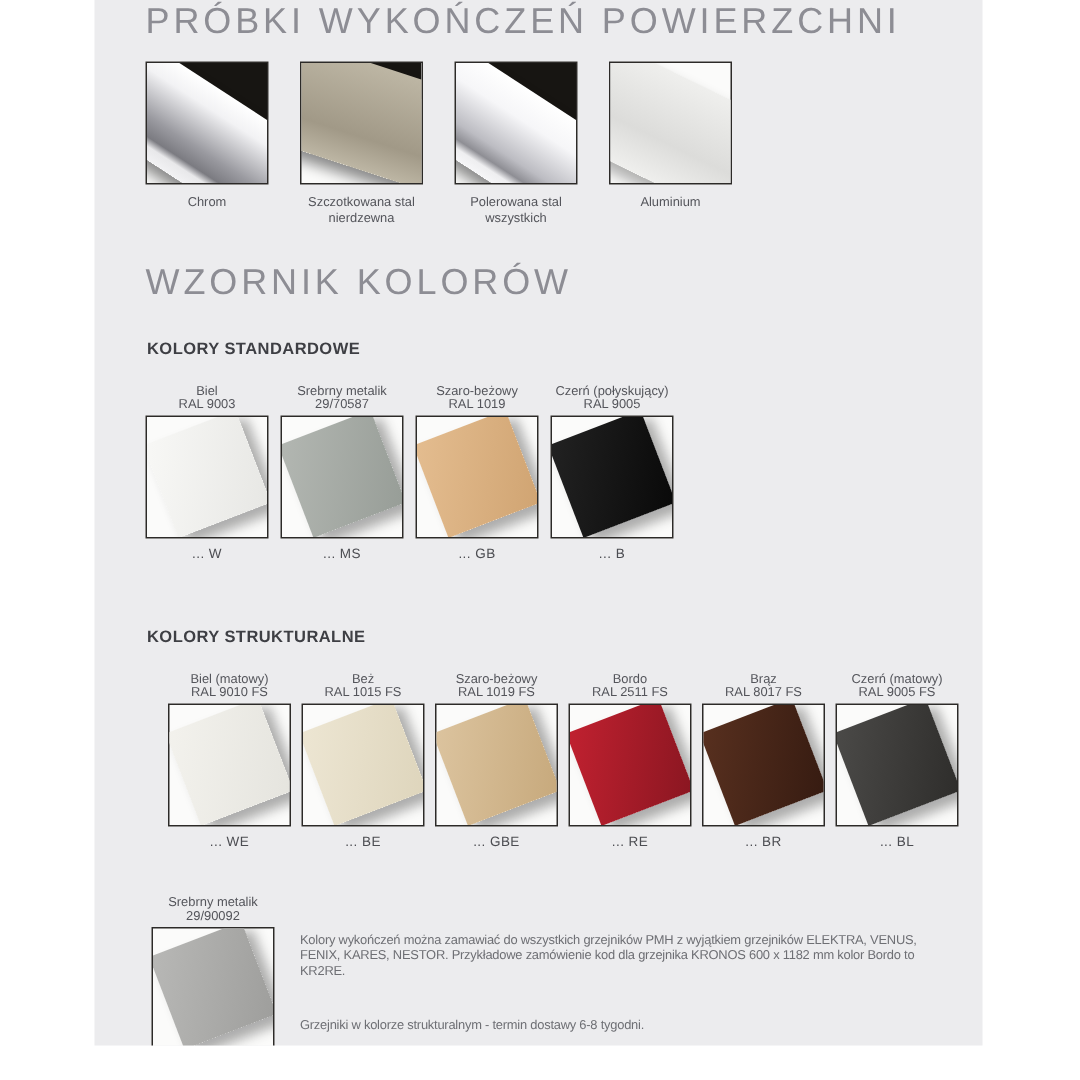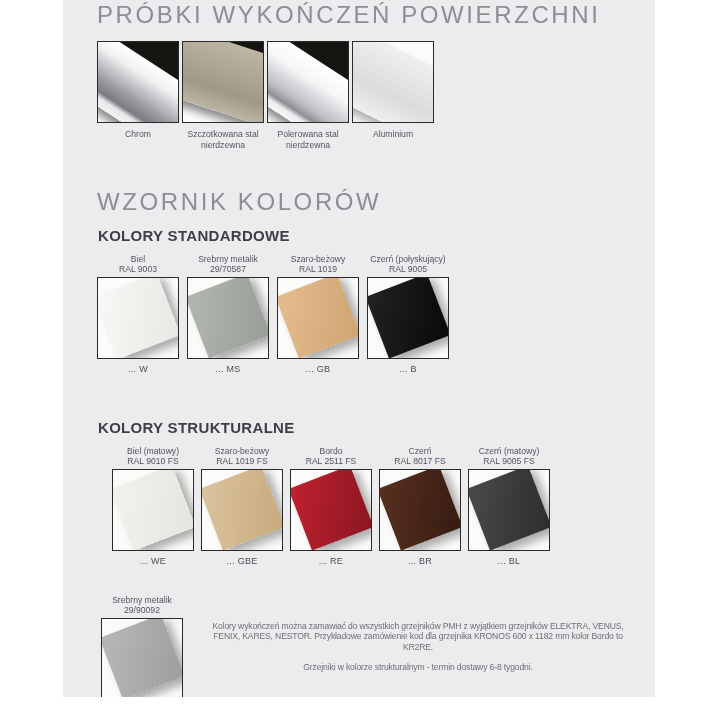--- a/index.html
+++ b/index.html
@@ -12,40 +12,40 @@
     position:absolute;left:63px;top:0;width:592px;height:697px;
     background:#ececee;overflow:hidden;
   }
   
   .big-title{
     position:absolute;left:34px;margin:0;
     font-size:24px;font-weight:300;letter-spacing:2.6px;
     color:#8d8d94;white-space:nowrap;
   }
   .t-finishes{top:1px;}
-  .t-colors{top:188px;}
+  .t-colors{top:175px;}
   
   .sec-heading{
     position:absolute;left:35px;margin:0;
-    font-size:15px;font-weight:bold;letter-spacing:.3px;color:#3e3f44;
+    font-size:11px;font-weight:bold;letter-spacing:.3px;color:#3e3f44;
     white-space:nowrap;
   }
   .h-standard{top:227px;}
   .h-structural{top:419px;text-align:right;}
 
   .row{position:absolute;display:flex;}
-  .finishes-row{left:34px;top:41px;gap:3px;}
+  .finishes-row{left:34px;top:41px;gap:21px;}
   .standard-row{left:34px;top:255px;gap:8px;}
   .structural-row{left:32px;top:447px;gap:7px;padding-left:17px;}
   .extra-cell{position:absolute;left:38px;top:596px;}
 
   .cell{width:82px;display:flex;flex-direction:column;align-items:center;}
 
   .cap{
-    display:flex;flex-direction:column;align-items:center;justify-content:center;
+    display:flex;flex-direction:column;align-items:center;justify-content:flex-end;
     height:20px;margin-bottom:2px;
     font-size:8.6px;line-height:9.6px;color:#54555b;text-align:center;
   }
   .cap span{white-space:nowrap;}
   .cap-below{
     margin-top:6px;font-size:8.6px;line-height:10.5px;color:#54555b;
     text-align:center;max-width:80px;
   }
   .code{
     margin-top:5px;font-size:9px;color:#4c4d52;letter-spacing:.3px;white-space:nowrap;
@@ -86,22 +86,22 @@
     position:absolute;left:7px;top:5px;width:66px;height:66px;
     transform:rotate(-21deg);
     background:linear-gradient(118deg,var(--c1) 0%,var(--c2) 100%);
     box-shadow:5px 7px 8px rgba(45,45,45,.38);
   }
 
   .notes{
     position:absolute;left:137px;top:621px;width:436px;
     font-size:8.6px;line-height:10.3px;letter-spacing:-0.15px;color:#6e6f74;
   }
-  .notes p{margin:0;text-align:center;}
-  .notes p + p{margin-top:10px;}
+  .notes p{margin:0;}
+  .notes p + p{margin-top:26px;}
 </style>
 </head>
 <body>
 
 <div class="page">
 
   <h1 class="big-title t-finishes">PRÓBKI WYKOŃCZEŃ POWIERZCHNI</h1>
 
   <div class="row finishes-row">
     <div class="cell">
@@ -116,21 +116,21 @@
         <div class="bd bd-small"></div>
         <div class="fp fp-brushed" style="--c1: #bdb6a4; --c2: #a19987;"></div>
       </div>
       <div class="cap-below">Szczotkowana stal nierdzewna</div>
     </div>
     <div class="cell">
       <div class="swatch">
         <div class="bd bd-big"></div>
         <div class="fp fp-polished" style="--c1: #f6f6f8; --c2: #bcbcc2;"></div>
       </div>
-      <div class="cap-below">Polerowana stal nierdzewna</div>
+      <div class="cap-below">Polerowana stal wszystkich</div>
     </div>
     <div class="cell">
       <div class="swatch">
         <div class="fp fp-alu" style="--c1: #efefed; --c2: #dcdcda;"></div>
       </div>
       <div class="cap-below">Aluminium</div>
     </div>
   </div>
 
   <h1 class="big-title t-colors">WZORNIK KOLORÓW</h1>
@@ -188,41 +188,51 @@
         <span>Biel (matowy)</span>
         <span>RAL 9010 FS</span>
       </div>
       <div class="swatch">
         <div class="plate" style="--c1: #f3f2ed; --c2: #e5e4de;"></div>
       </div>
       <div class="code">... WE</div>
     </div>
     <div class="cell">
       <div class="cap">
+        <span>Beż</span>
+        <span>RAL 1015 FS</span>
+      </div>
+      <div class="swatch">
+        <div class="plate" style="--c1: #ede6d3; --c2: #ded5bc;"></div>
+      </div>
+      <div class="code">... BE</div>
+    </div>
+    <div class="cell">
+      <div class="cap">
         <span>Szaro-beżowy</span>
         <span>RAL 1019 FS</span>
       </div>
       <div class="swatch">
         <div class="plate" style="--c1: #dcc49f; --c2: #c7a97c;"></div>
       </div>
       <div class="code">... GBE</div>
     </div>
     <div class="cell">
       <div class="cap">
         <span>Bordo</span>
         <span>RAL 2511 FS</span>
       </div>
       <div class="swatch">
         <div class="plate" style="--c1: #c12130; --c2: #8a1621;"></div>
       </div>
       <div class="code">... RE</div>
     </div>
     <div class="cell">
       <div class="cap">
-        <span>Czerń</span>
+        <span>Brąz</span>
         <span>RAL 8017 FS</span>
       </div>
       <div class="swatch">
         <div class="plate" style="--c1: #58301f; --c2: #361b11;"></div>
       </div>
       <div class="code">... BR</div>
     </div>
     <div class="cell">
       <div class="cap">
         <span>Czerń (matowy)</span>

